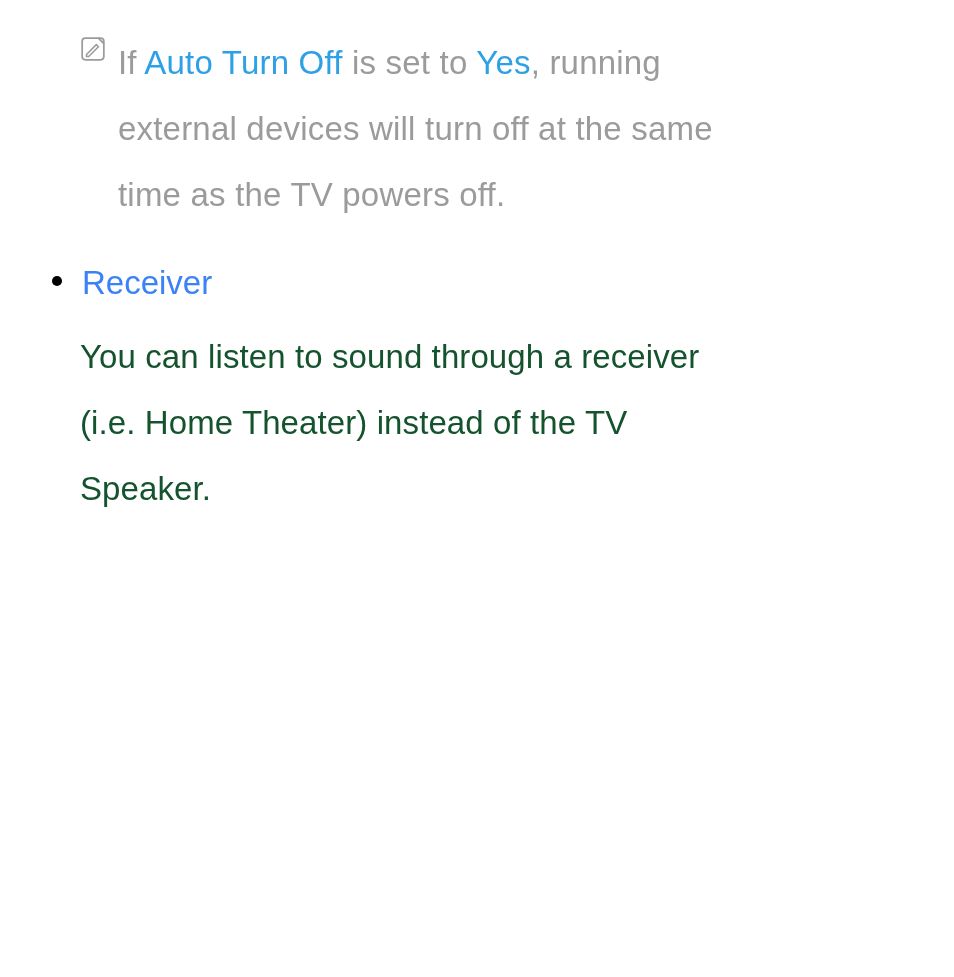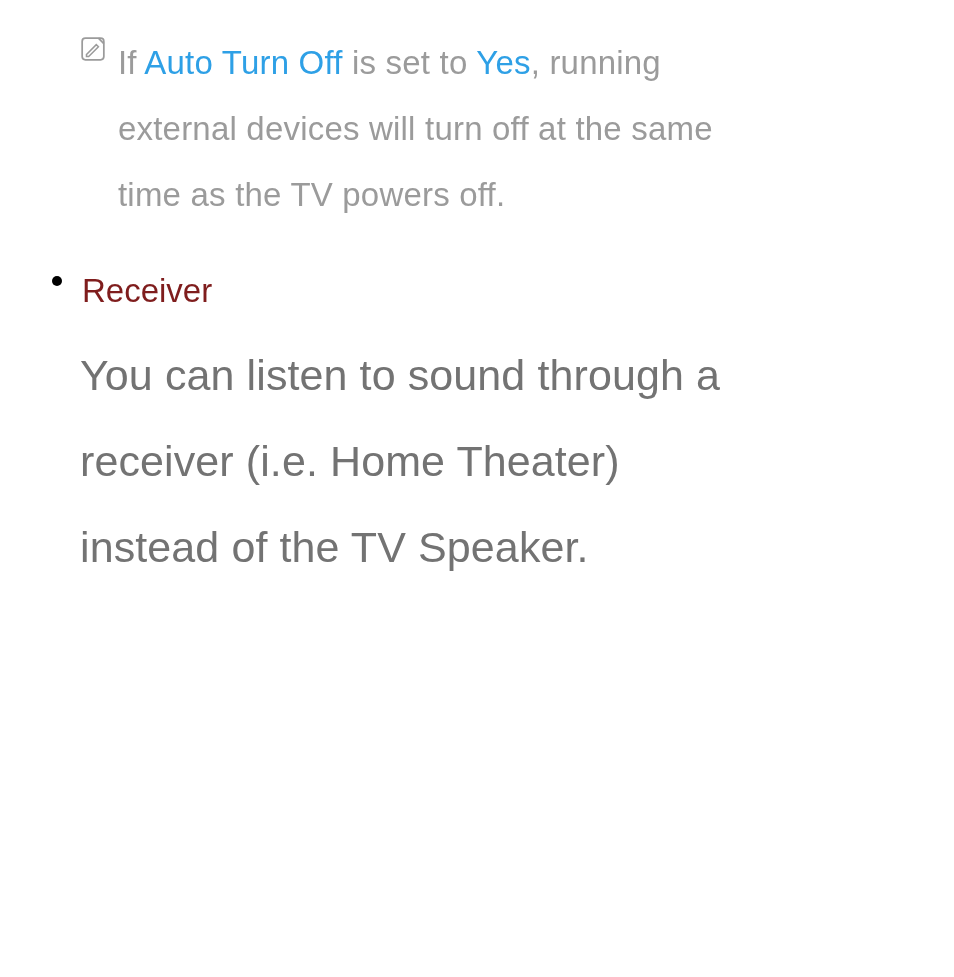--- a/index.html
+++ b/index.html
@@ -49,29 +49,28 @@
   .bullet-dot {
     flex: 0 0 auto;
     width: 10px;
     height: 10px;
     background: #000;
     border-radius: 50%;
     margin-top: 16px;
     margin-right: 20px;
   }
   .bullet-label {
-    color: #7f1d1d;
+    color: #3b82f6;
     font-size: 33px;
     line-height: 1.4;
     font-weight: 400;
-    margin-top: 8px;
   }
   .body-text {
-    color: #737373;
-    font-size: 43px;
+    color: #14532d;
+    font-size: 33px;
     line-height: 2.0;
     font-weight: 400;
     margin-top: 12px;
     letter-spacing: 0.1px;
   }
 </style>
 </head>
 <body>
 
 <div class="page">

